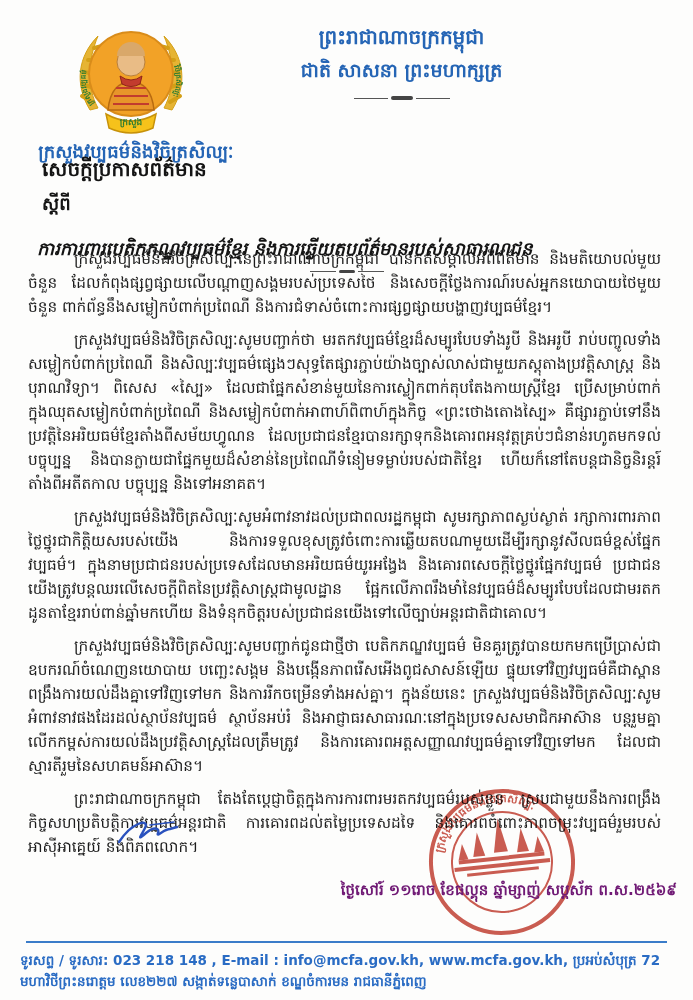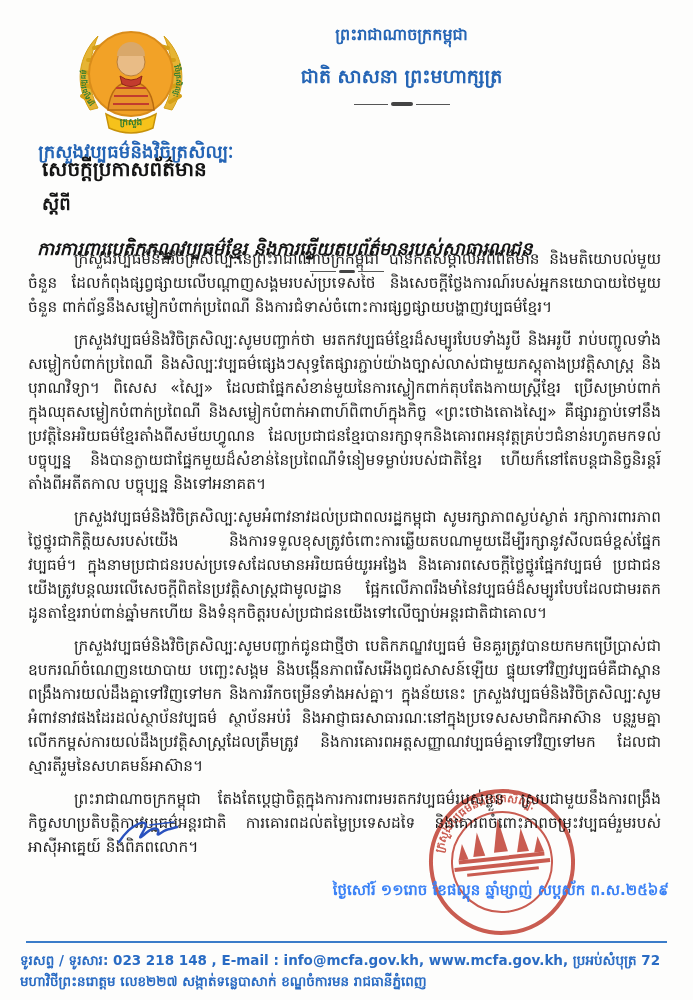--- a/index.html
+++ b/index.html
@@ -9,44 +9,44 @@
     font-family:"DejaVu Sans", sans-serif;
     overflow:hidden;
   }
   
   .logo-wrap{position:absolute;left:68px;top:18px;width:126px;height:126px;}
   .ministry-name{
     position:absolute;left:8px;top:140px;width:256px;text-align:center;
     color:#2565b5;font-weight:bold;font-size:18px;letter-spacing:.2px;
   }
   .kingdom{position:absolute;left:150px;right:40px;top:24px;text-align:center;color:#2565b5;}
-  .kingdom .k1{font-size:16px;font-weight:bold;}
-  .kingdom .k2{font-size:19px;font-weight:bold;margin-top:16px;}
+  .kingdom .k1{font-size:20px;font-weight:bold;}
+  .kingdom .k2{font-size:19px;font-weight:bold;margin-top:4px;}
   .orn{display:flex;align-items:center;justify-content:center;margin-top:10px;}
   .orn .bar{width:34px;height:1px;background:#555;}
   .orn .mid{width:22px;height:4px;background:#444;border-radius:2px;margin:0 3px;}
   
   .doc-title{position:absolute;left:0;right:0;top:156px;color:#141414;font-weight:bold;}
   .doc-title .t1{font-size:20px;transform:translateX(42px);}
   .doc-title .t2{font-size:18px;margin-top:6px;transform:translateX(42px);}
   .doc-title .t3{font-size:18px;margin-top:18px;padding:0 37px;font-style:italic;}
   .doc-title .orn{margin-top:6px;}
   .doc-title .orn .bar{width:26px;}
   .doc-title .orn .mid{width:16px;height:3px;}
   
   .body-text{position:absolute;left:28px;right:26px;top:247px;}
   .body-text p{
     margin:0 6px 9px 0;text-align:justify;text-indent:46px;
     font-size:15.3px;line-height:24px;color:#1c1c1c;
   }
   
   .signature{position:absolute;left:116px;top:816px;}
   .date-block{
-    position:absolute;right:24px;top:876px;text-align:left;
-    font-size:15px;font-weight:bold;color:#3b82f6;line-height:29px;
+    position:absolute;right:16px;top:876px;text-align:left;
+    font-size:15px;font-weight:bold;color:#701a75;line-height:29px;
   }
   .stamp{
     position:absolute;left:426px;top:786px;width:152px;height:152px;
     opacity:.82;mix-blend-mode:multiply;transform:rotate(-6deg);
   }
   
   .footer{position:absolute;left:0;right:0;top:941px;}
   .footer-rule{border-top:2px solid #3a7cc9;margin:0 26px 7px 26px;}
   .footer-text{
     text-align:left;color:#2a6cc4;font-weight:bold;

